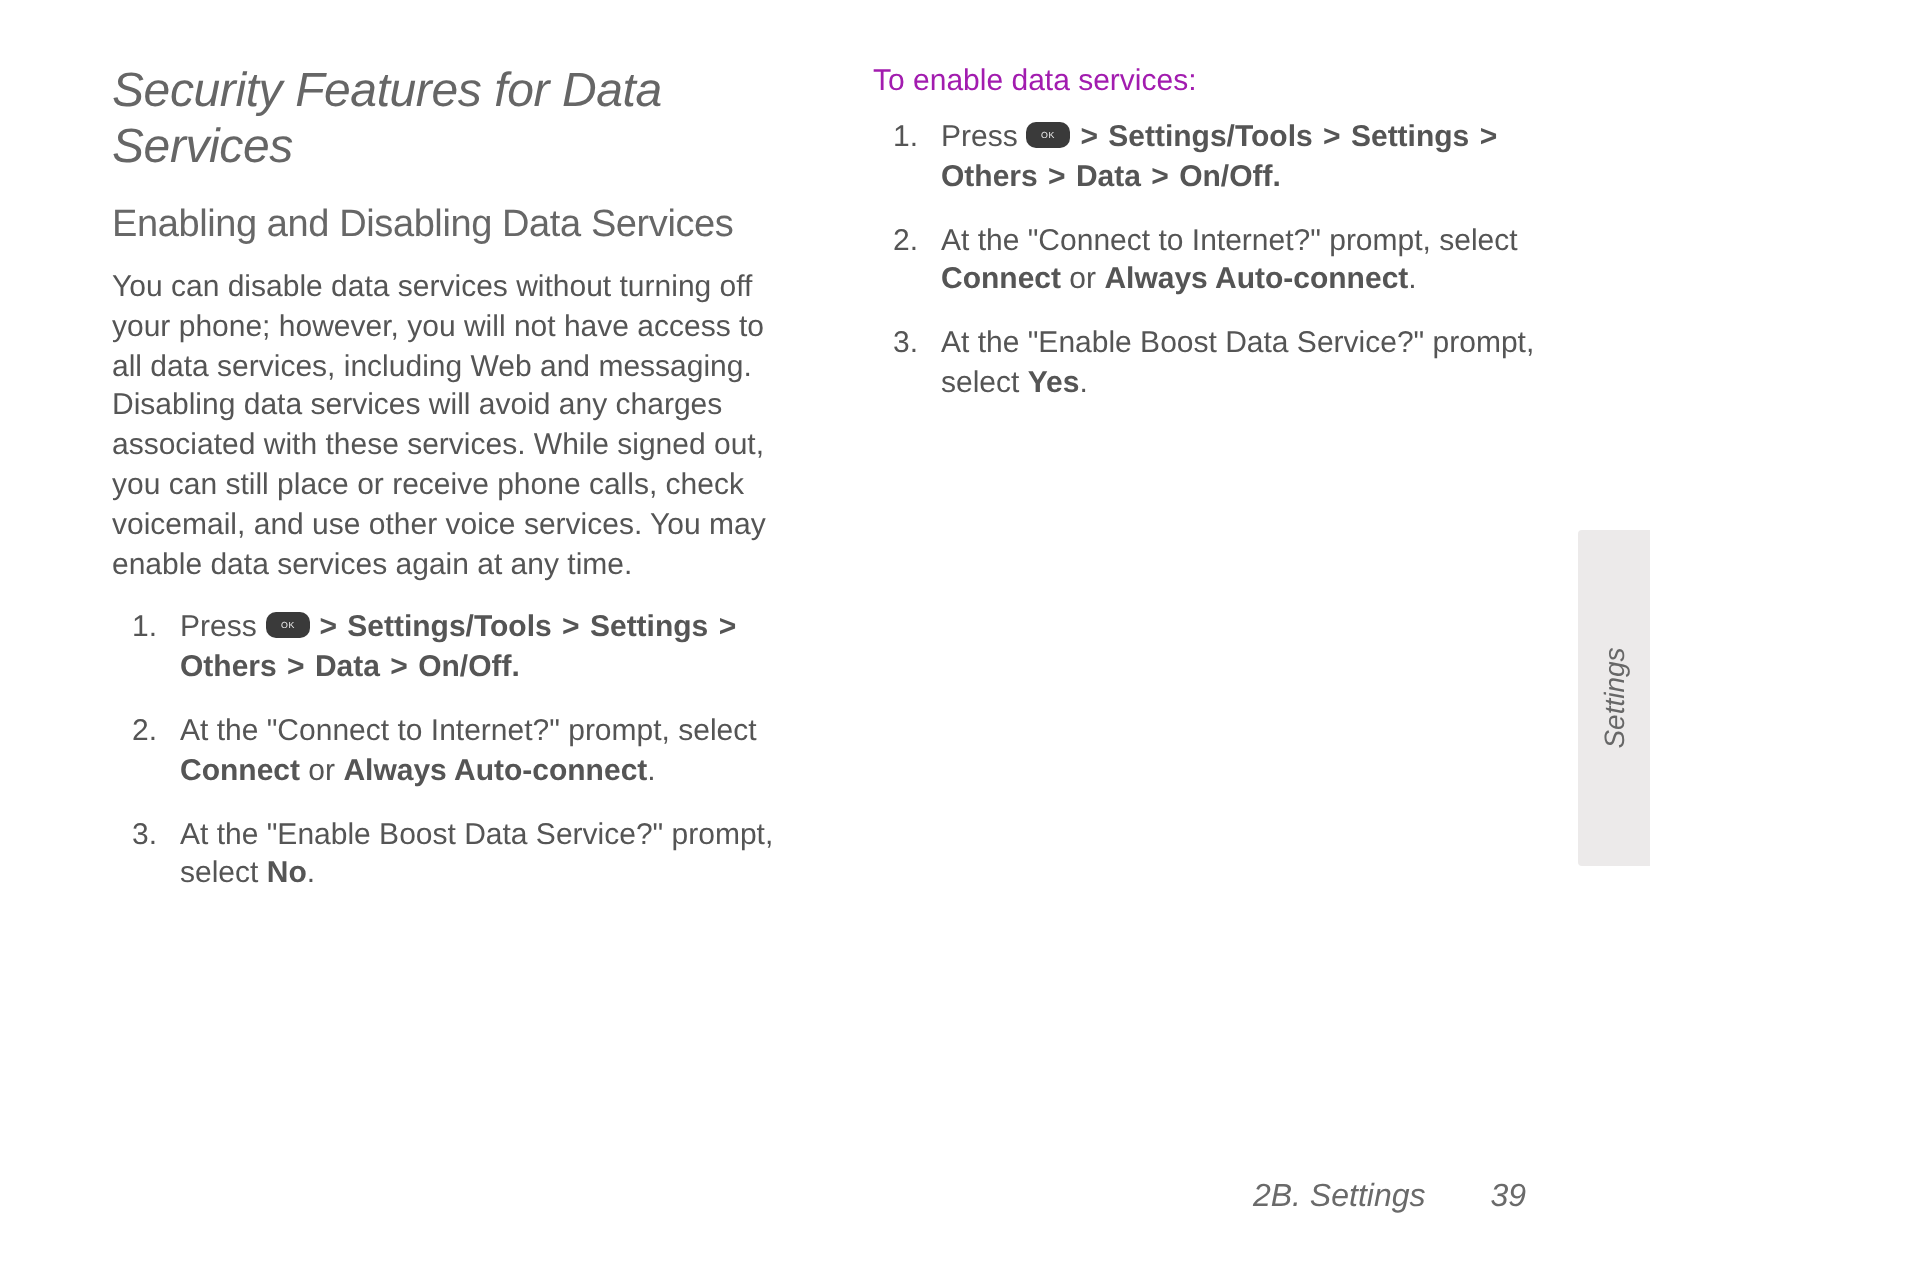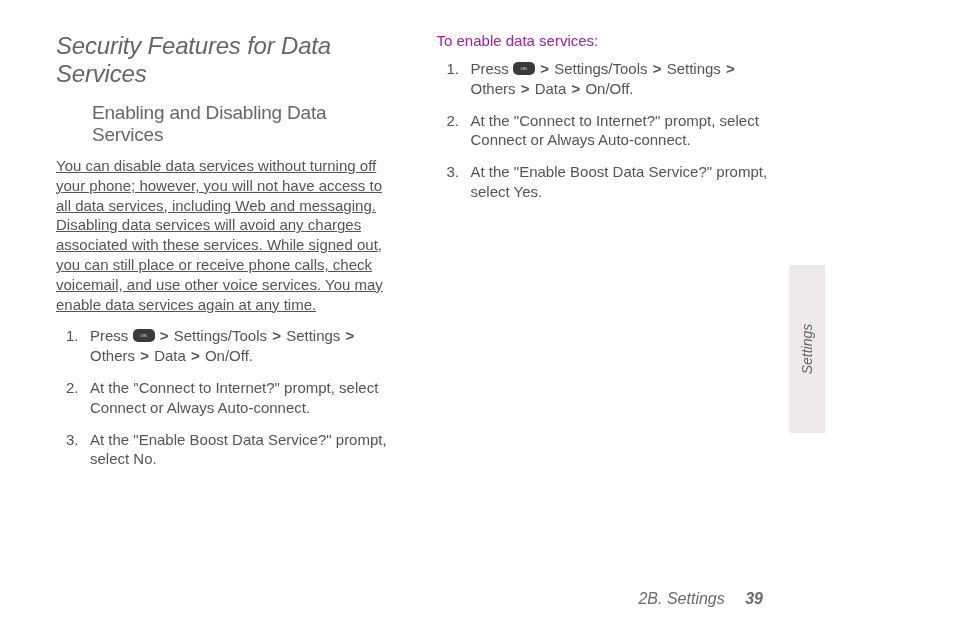--- a/index.html
+++ b/index.html
@@ -25,28 +25,26 @@
     color: #666;
     margin-bottom: 14px;
     letter-spacing: -0.2px;
   }
   h2.subhead {
     font-weight: 400;
     font-size: 19px;
     color: #676767;
     margin-bottom: 10px;
     letter-spacing: -0.2px;
-    margin-left: 36px;
   }
   p.body {
     font-size: 15px;
     line-height: 1.32;
     color: #555;
     margin-bottom: 12px;
-    text-decoration: underline;
   }
   p.leadline {
     font-size: 15px;
     color: #a21caf;
     margin-bottom: 10px;
   }
   ol.steps {
     list-style: none;
     padding-left: 34px;
   }
@@ -56,21 +54,21 @@
     line-height: 1.32;
     color: #555;
     margin-bottom: 12px;
   }
   ol.steps li .num {
     position: absolute;
     left: -24px;
     top: 0;
     color: #555;
   }
-  .bold { font-weight: 400; color: #555; }
+  .bold { font-weight: 700; color: #555; }
   .gt { font-weight: 700; display:inline-block; padding: 0 1px; }
   .ok-key {
     display: inline-block;
     width: 22px;
     height: 13px;
     background: #3a3a3a;
     border-radius: 5px;
     vertical-align: -1px;
     position: relative;
   }
@@ -106,22 +104,21 @@
   .footer {
     position: absolute;
     bottom: 28px;
     right: 62px;
     font-size: 16px;
     font-style: italic;
     color: #6a6a6a;
   }
   .footer .pn {
     display: inline-block;
-    margin-left: 16px;
-    font-weight: bold;
+    margin-left: 28px;
   }
 </style>
 </head>
 <body>
 
 <div class="page">
 
   <div class="columns">
 
     <div class="col">

